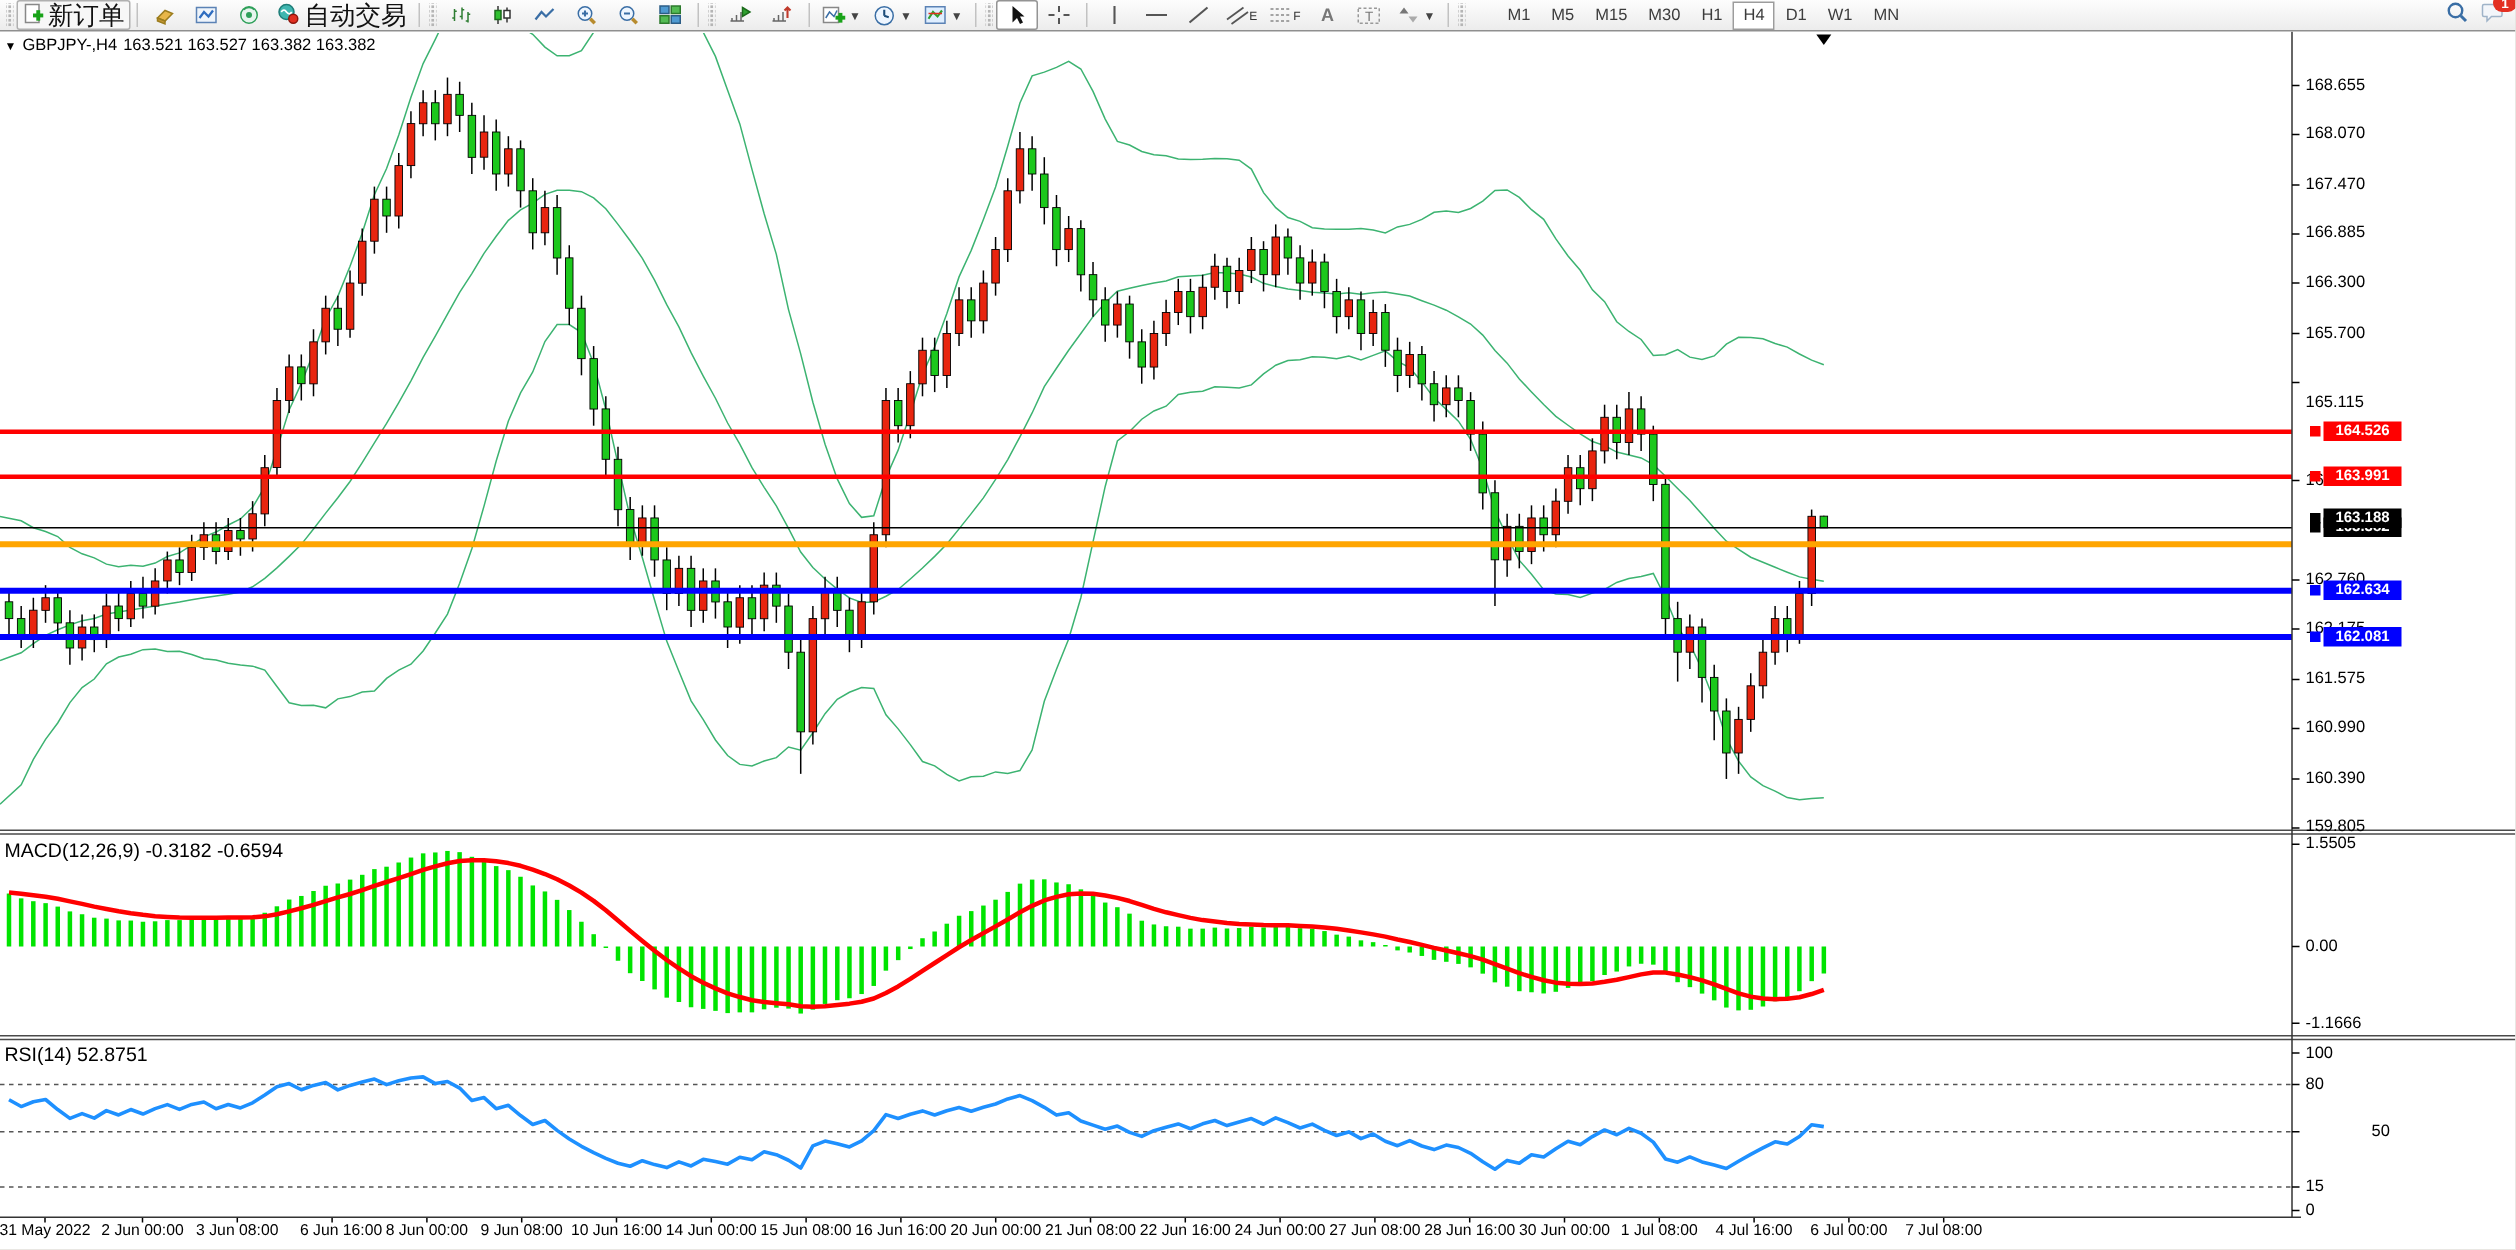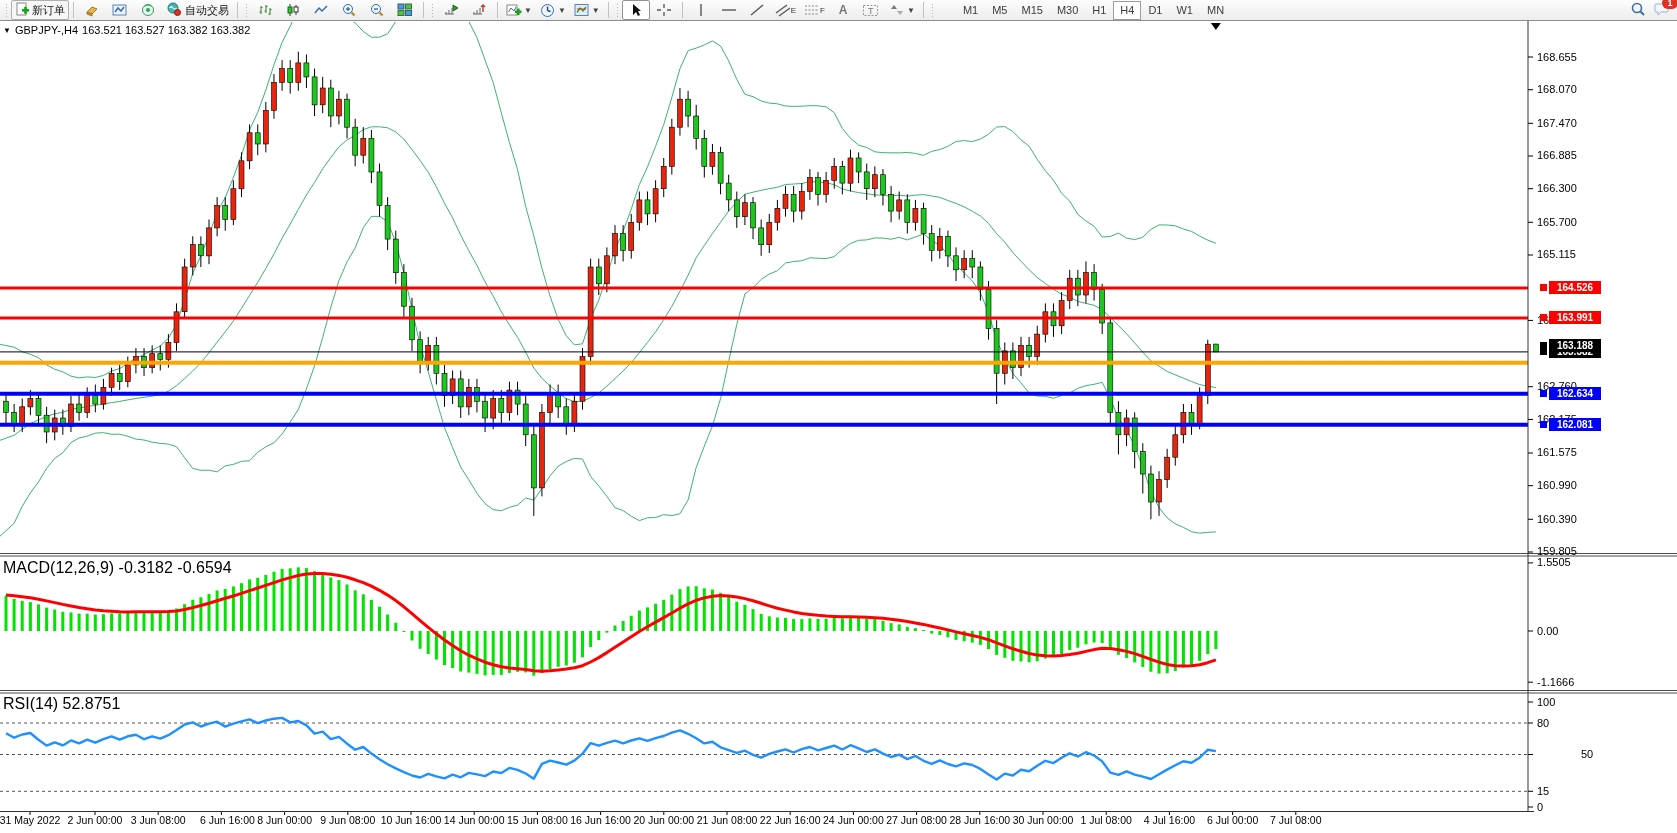--- a/index.html
+++ b/index.html
@@ -5,34 +5,34 @@
   html,body{margin:0;padding:0;background:#d4d0c8;font-family:"Liberation Sans",sans-serif;}
   .app{position:relative;width:1677px;height:833px;background:#fff;overflow:hidden;}
   
   .toolbar{position:absolute;top:0;left:0;width:1677px;height:21px;
     background:linear-gradient(#fdfdfd,#ececec);border-bottom:1px solid #8f8f8f;
     display:flex;align-items:center;padding:0 2px;box-sizing:border-box;z-index:30;}
   .tbtn{height:18px;min-width:20px;display:inline-flex;align-items:center;justify-content:center;
     padding:0 3px;border:1px solid transparent;border-radius:2px;color:#333;font-size:11px;cursor:default;}
   .tbtn.bordered{border-color:#b0b0b0;background:#f7f7f7;}
   .tbtn.active{border-color:#949494;background:#fff;}
-  .tbtn .lbl{margin-left:3px;font-size:11px;color:#111;}
+  .tbtn .lbl{margin-left:3px;font-size:17px;color:#111;}
   .tsep{width:1px;height:16px;background:#c2c2c2;margin:0 4px;flex:0 0 auto;}
   .tgrip{width:5px;height:16px;margin:0 2px;flex:0 0 auto;
     background-image:radial-gradient(#b5b5b5 40%,transparent 42%);background-size:3px 3px;background-position:1px 1px;}
   .caret{font-size:8px;color:#444;margin-left:2px;}
   .tf-btn{height:17px;padding:0 6px;display:inline-flex;align-items:center;font-size:11px;color:#3c3c3c;border:1px solid transparent;}
   .tf-btn.active{background:#fff;border-color:#9c9c9c;}
   .tool-right{position:absolute;right:6px;top:0;height:21px;display:flex;align-items:center;gap:8px;}
   .chat-badge{position:absolute;top:-4px;right:-7px;background:#e33022;color:#fff;border-radius:8px;
     font-size:9px;font-weight:bold;min-width:12px;height:12px;line-height:12px;text-align:center;padding:0 2px;}
   
   .chart-area{position:absolute;top:21px;left:0;width:1677px;height:812px;background:#fff;}
   .chart-area svg{position:absolute;top:0;left:0;}
-  .paneLabel{position:absolute;font-size:16px;color:#000;white-space:nowrap;z-index:6;}
+  .paneLabel{position:absolute;font-size:13px;color:#000;white-space:nowrap;z-index:6;}
   .tick-label{position:absolute;left:1537px;font-size:11px;color:#000;z-index:4;}
   .badge{position:absolute;left:1530px;width:52px;height:13px;color:#fff;font-size:10px;font-weight:bold;
     text-align:center;line-height:13px;z-index:7;margin-left:19px;}
   .badge::before{content:"";position:absolute;left:-9px;top:3px;width:7px;height:7px;background:inherit;}
   .date-label{position:absolute;font-size:10.5px;color:#000;transform:translateX(-50%);top:793px;z-index:4;}
   .symbol-row{position:absolute;left:3px;top:3px;display:flex;align-items:center;gap:4px;z-index:8;}
   .symbol-row .dd{font-size:8px;color:#000;}
   .symbol-row .txt{font-size:11px;color:#000;}
 </style>
 </head>
@@ -798,21 +798,21 @@
     <div class="paneLabel" style="left:3px;top:538px;">MACD(12,26,9) -0.3182 -0.6594</div>
     <div class="paneLabel" style="left:3px;top:674px;">RSI(14) 52.8751</div>
 
     <div id="overlay-labels">
         <div class="tick-label" style="top:30px;">168.655</div>
         <div class="tick-label" style="top:62px;">168.070</div>
         <div class="tick-label" style="top:96px;">167.470</div>
         <div class="tick-label" style="top:128px;">166.885</div>
         <div class="tick-label" style="top:161px;">166.300</div>
         <div class="tick-label" style="top:195px;">165.700</div>
-        <div class="tick-label" style="top:227px;">165.115</div>
+        <div class="tick-label" style="top:241px;">165.115</div>
         <div class="tick-label" style="top:293px;">163.945</div>
         <div class="tick-label" style="top:359px;">162.760</div>
         <div class="tick-label" style="top:392px;">162.175</div>
         <div class="tick-label" style="top:425px;">161.575</div>
         <div class="tick-label" style="top:458px;">160.990</div>
         <div class="tick-label" style="top:492px;">160.390</div>
         <div class="tick-label" style="top:524px;">159.805</div>
         <div class="tick-label" style="top:535px;">1.5505</div>
         <div class="tick-label" style="top:604px;">0.00</div>
         <div class="tick-label" style="top:655px;">-1.1666</div>

